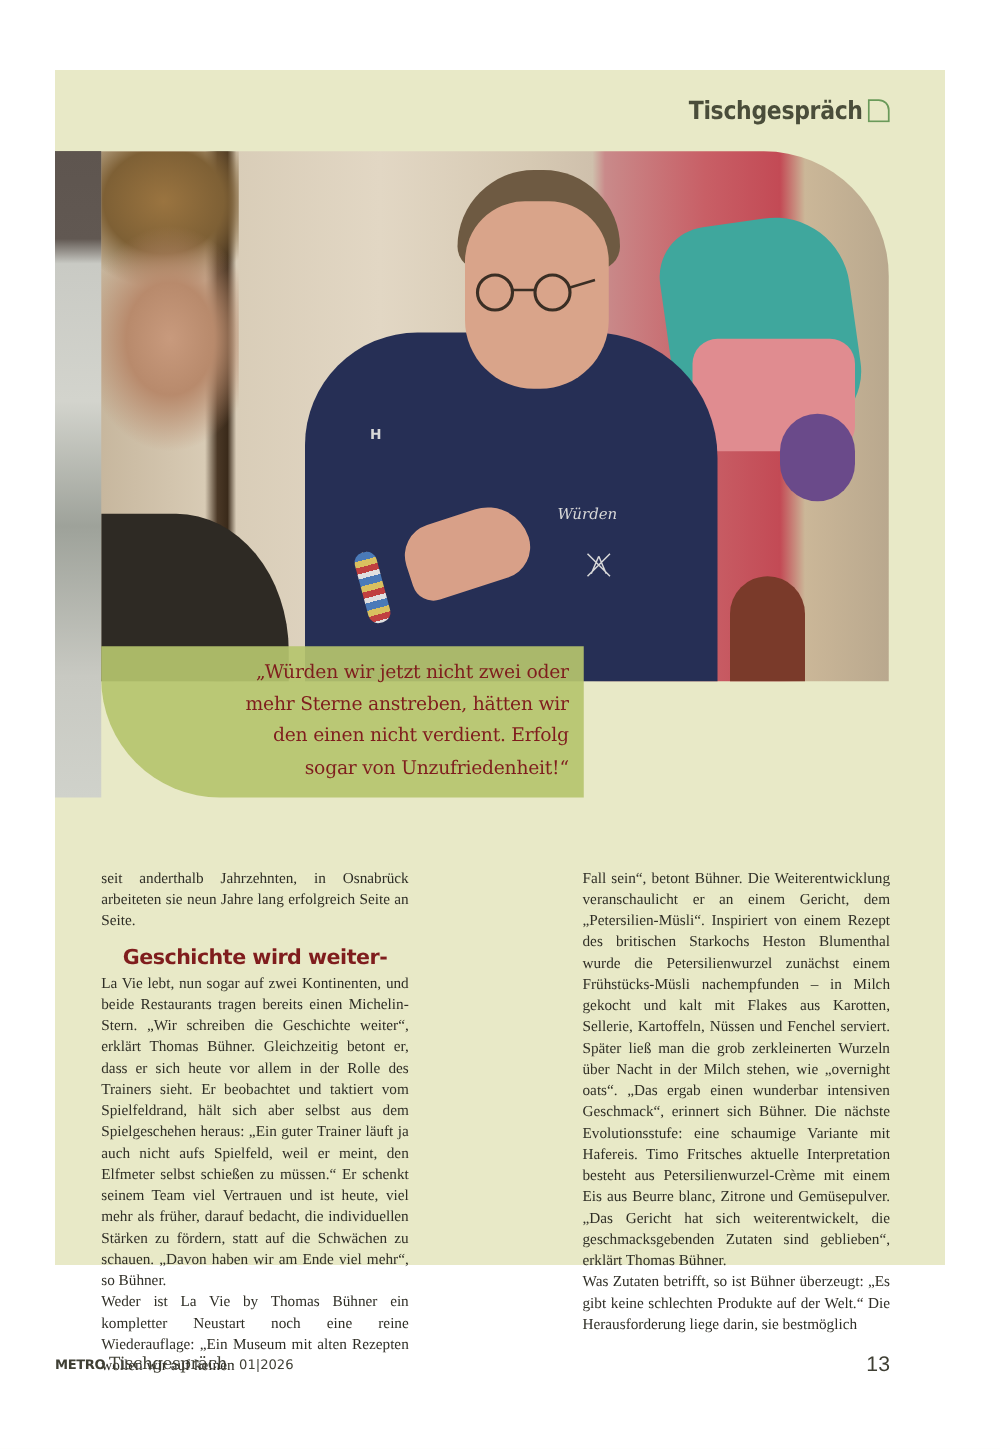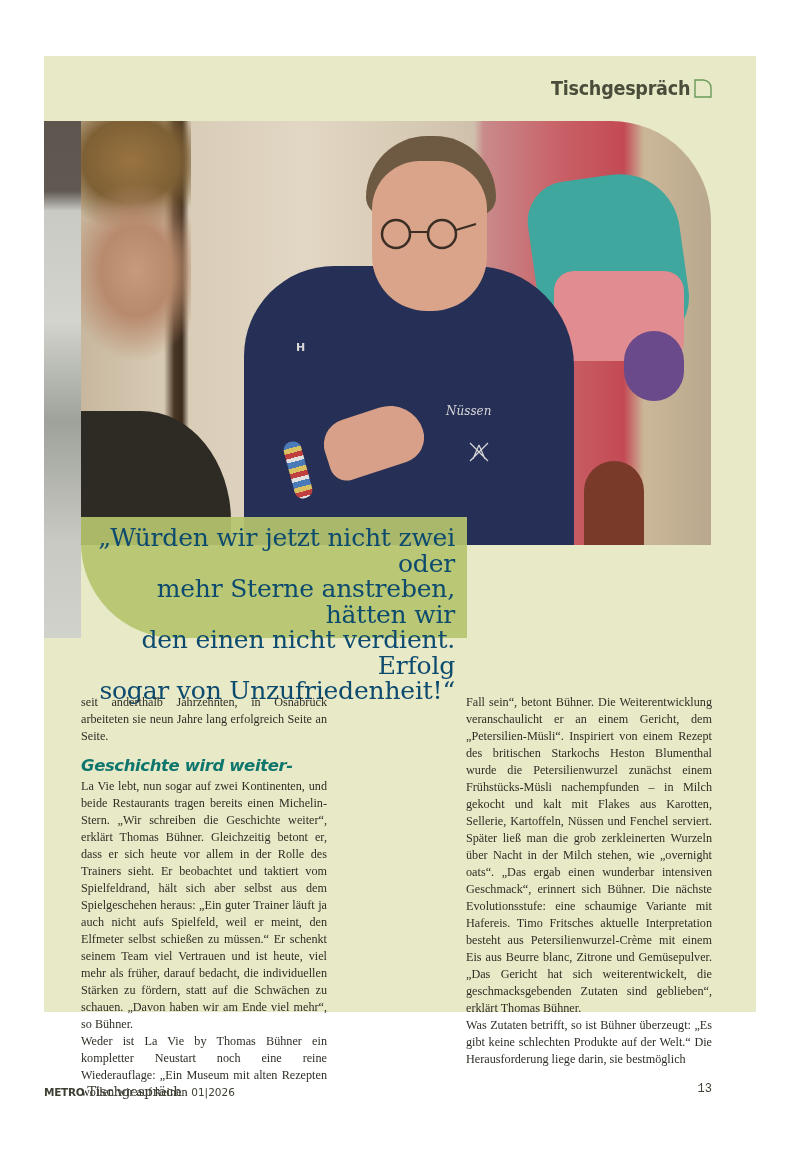--- a/index.html
+++ b/index.html
@@ -82,49 +82,49 @@
   .shirt-logo { position: absolute; color: #d8d8d8; font-family: "DejaVu Sans", sans-serif; font-size: 11px; font-weight: bold; }
 
   
   .quote-box {
     position: absolute; left: 37px; top: 461px; width: 386px; height: 121px;
     background: rgba(181, 196, 110, 0.92);
     border-bottom-left-radius: 95px;
   }
   .quote-text {
     position: absolute; right: 12px; top: 8px; width: 380px;
-    text-align: right; font-family: "DejaVu Serif", serif; font-size: 25px; line-height: 25.5px;
-    color: #0c4a6e; letter-spacing: -0.2px;
+    text-align: right; font-family: "DejaVu Serif", serif; font-size: 15px; line-height: 25.5px;
+    color: #7f1d1d; letter-spacing: -0.2px;
   }
 
   
   .column {
     position: absolute; top: 618px; width: 246px;
     font-family: "Liberation Serif", serif; font-size: 12.2px; line-height: 17px; color: #2f2e26;
     text-align: justify;
     margin-top: 20px;
   }
   .col-left { left: 37px; }
   .col-right { left: 422px; }
   .column p { margin: 0; }
   .column .lastline { text-align-last: left; }
   .heading {
     font-family: "DejaVu Sans", sans-serif; font-weight: bold; font-size: 16.5px; line-height: 18.5px;
-    color: #0f766e; margin: 12px 0 2px 0; letter-spacing: -0.4px; text-align: left; font-style: italic;
+    color: #7f1d1d; margin: 12px 0 2px 0; letter-spacing: -0.4px; text-align: center;
   }
 
   .footer {
     position: absolute; left: 0; width: 712px; top: 1027px; text-align: left;
     font-size: 12px; color: #3f3f34;
   }
   .footer-brand { font-family: "DejaVu Sans", sans-serif; font-weight: bold; font-size: 10.5px; letter-spacing: -0.3px; }
   .footer-title { font-family: "DejaVu Serif", serif; font-size: 13.5px; letter-spacing: -0.4px; }
   .footer-issue { font-family: "DejaVu Sans", sans-serif; font-size: 10.5px; }
   .page-number {
-    position: absolute; right: 44px; top: 1026px; font-family: Liberation Mono, monospace; font-size: 12px; color: #3f3f34;
+    position: absolute; right: 44px; top: 1026px; font-family: Liberation Sans, sans-serif; font-size: 17px; color: #3f3f34;
   }
 </style>
 </head>
 <body>
 
 <div class="page">
 
   <div class="section-label">
     <span class="section-label-text">Tischgespräch</span>
     <svg class="section-icon" viewBox="0 0 18 19">
@@ -142,21 +142,21 @@
     <div class="person-body"></div>
     <div class="person-hair"></div>
     <div class="person-face"></div>
     <svg class="glasses" viewBox="0 0 112 34">
       <circle cx="30" cy="18" r="14" fill="none" stroke="#3a2e24" stroke-width="2.5"></circle>
       <circle cx="76" cy="18" r="14" fill="none" stroke="#3a2e24" stroke-width="2.5"></circle>
       <line x1="44" y1="16" x2="62" y2="16" stroke="#3a2e24" stroke-width="2"></line>
       <line x1="90" y1="14" x2="110" y2="8" stroke="#3a2e24" stroke-width="2"></line>
     </svg>
     <span class="shirt-logo" style="left:252px; top:220px;">H</span>
-    <span class="shirt-logo" style="left:402px; top:283px; font-family:'DejaVu Serif',serif; font-style:italic; font-weight:normal; font-size:12px;">Nüssen</span>
+    <span class="shirt-logo" style="left:402px; top:283px; font-family:'DejaVu Serif',serif; font-style:italic; font-weight:normal; font-size:12px;">Würden</span>
     <svg style="position:absolute; left:424px; top:320px;" width="22" height="22" viewBox="0 0 22 22">
       <path d="M2 2 L20 20 M20 2 L2 20 M11 4 L5 18 M11 4 L17 18" stroke="#d8d8d8" stroke-width="1.2" fill="none"></path>
     </svg>
     <div class="hand"></div>
     <div class="bracelet"></div>
   </div>
   <div class="photo-left-strip"></div>
 
   <div class="quote-box">
     <div class="quote-text">

